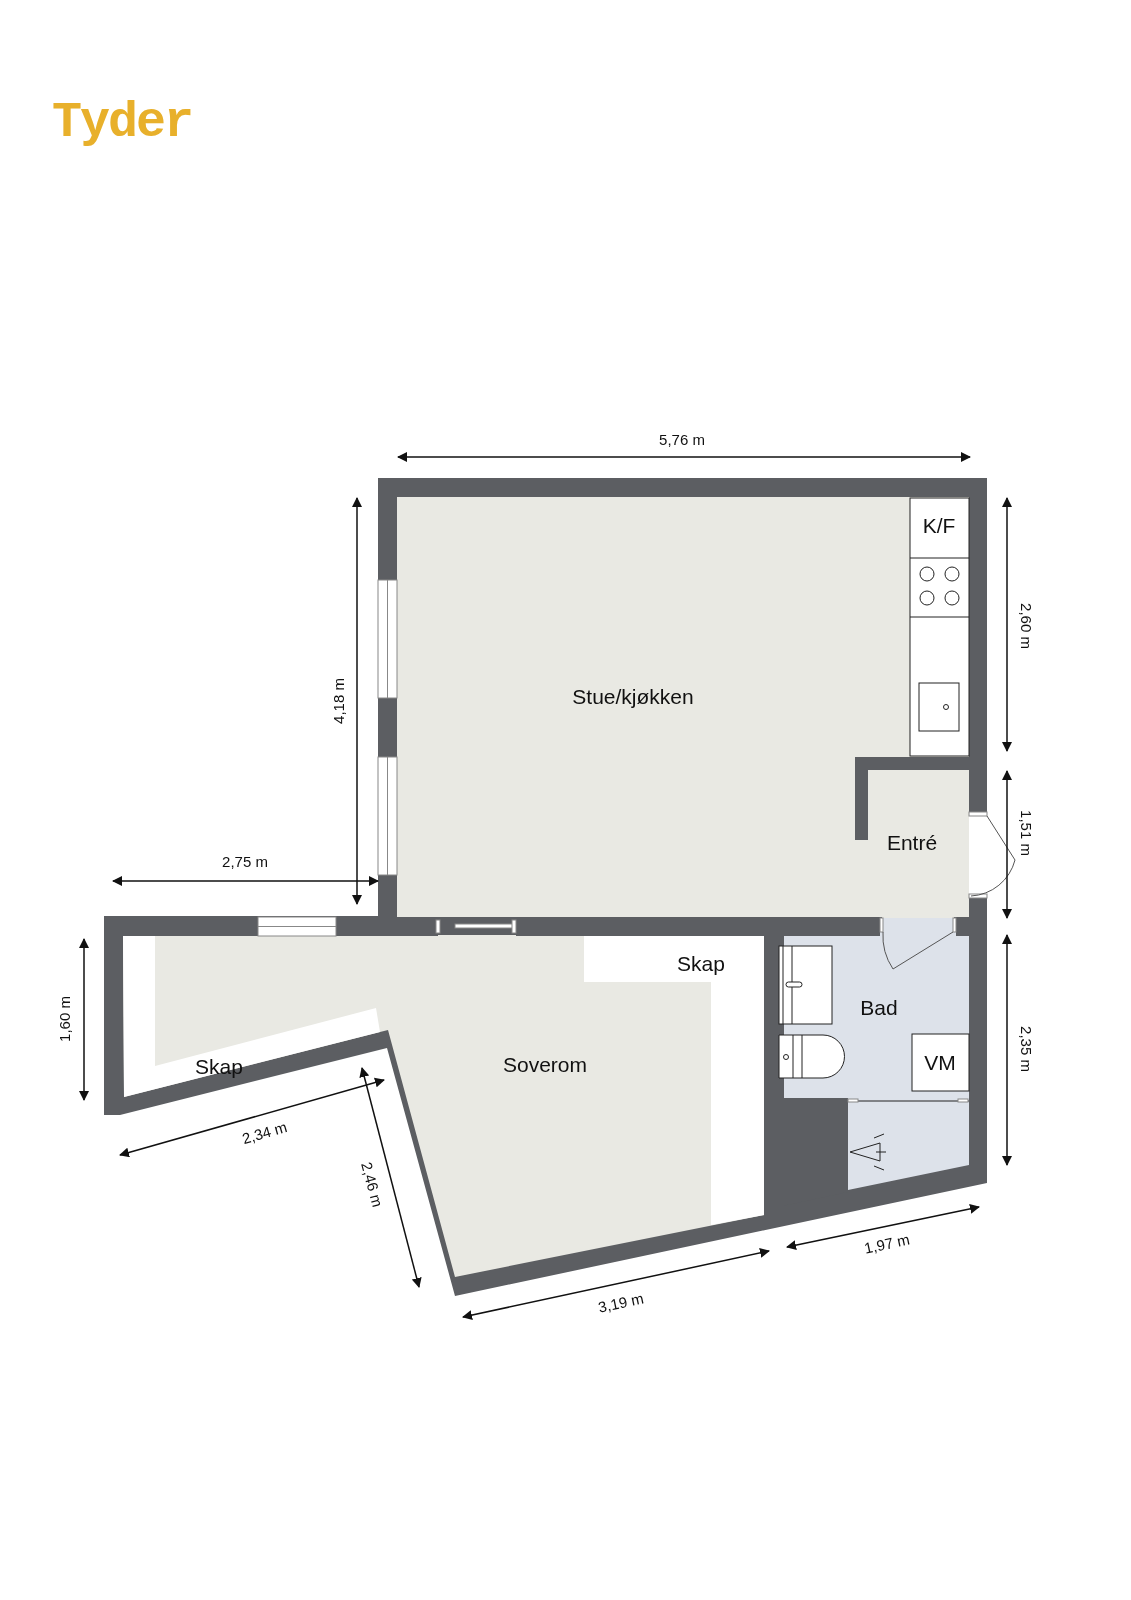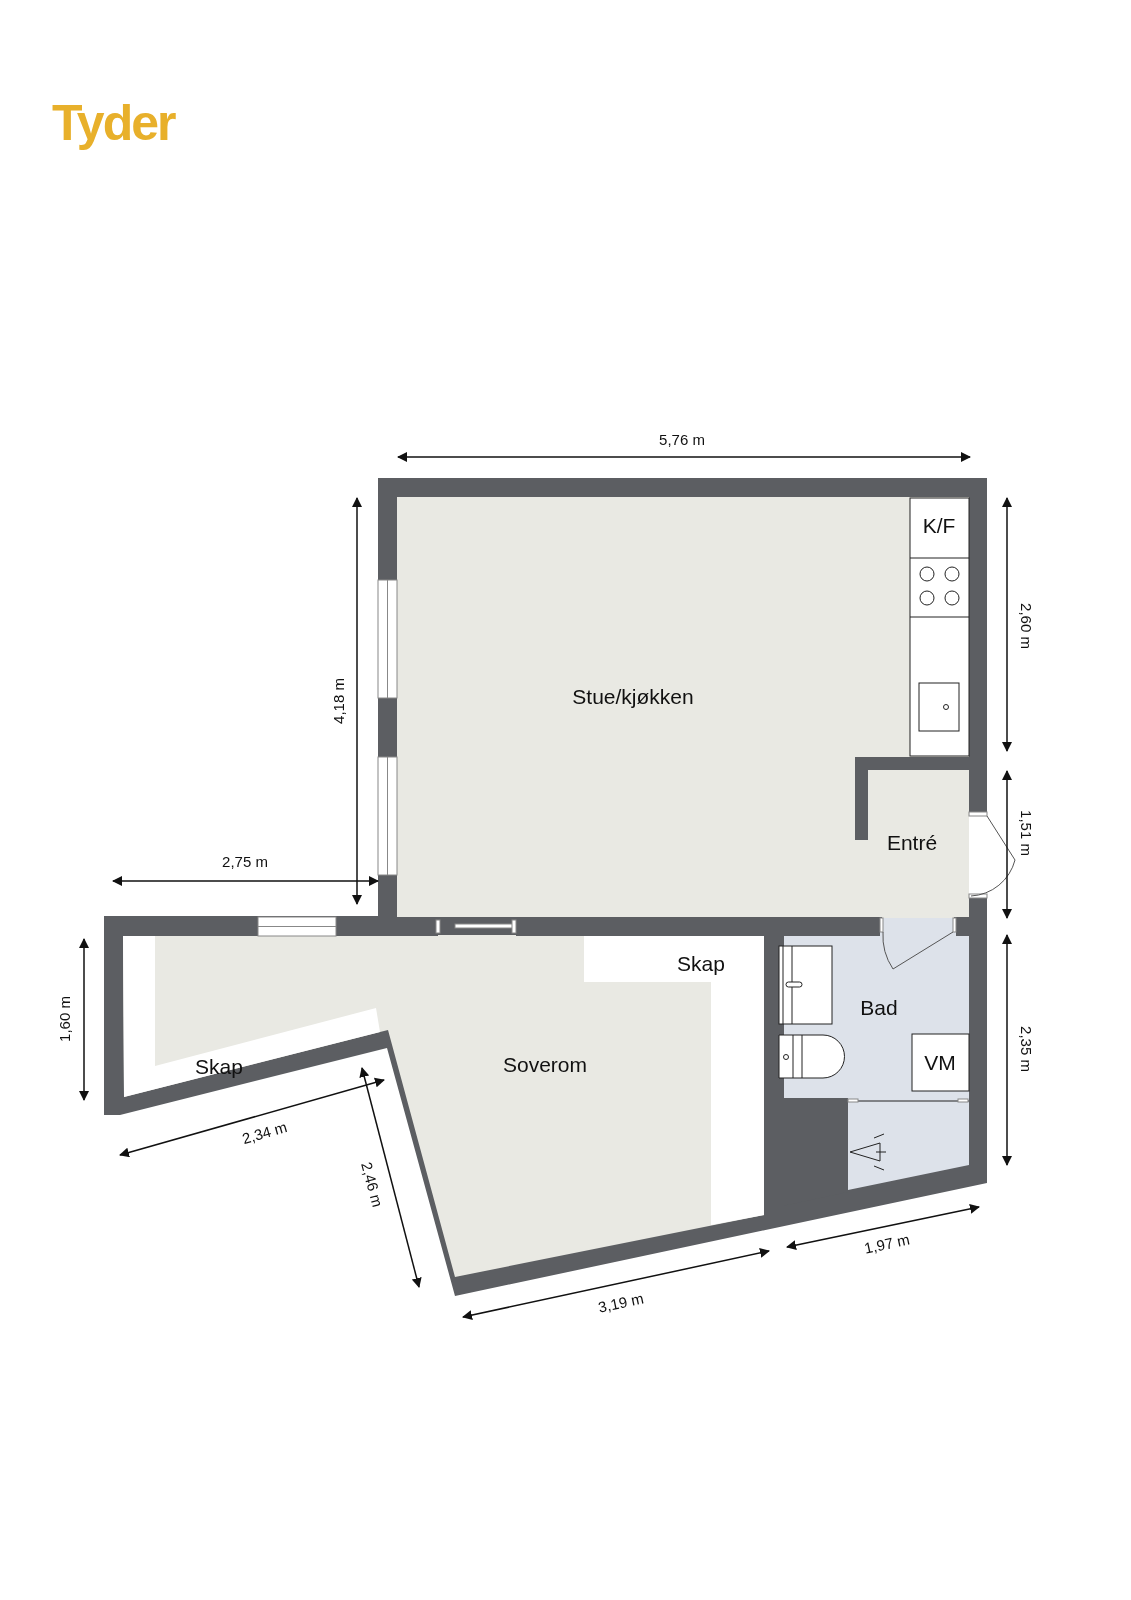--- a/index.html
+++ b/index.html
@@ -1,17 +1,17 @@
 <!DOCTYPE html>
 <html><head>
 <meta charset="utf-8">
 <style>
   html, body { margin:0; padding:0; background:#ffffff; }
   body { width:1131px; height:1600px; position:relative; overflow:hidden; font-family:"Liberation Sans", sans-serif; }
-  .logo { position:absolute; left:52px; top:98px; font-family:Liberation Sans, sans-serif; font-weight:bold; font-size:50px; letter-spacing:-2px; color:#e8b02b; line-height:1; }
+  .logo { position:absolute; left:52px; top:98px; font-family:Liberation Mono, monospace; font-weight:bold; font-size:50px; letter-spacing:-2px; color:#e8b02b; line-height:1; }
   svg.plan { position:absolute; left:0; top:0; }
   .lbl { font-family:"Liberation Sans", sans-serif; fill:#111; }
   .dim { font-family:"Liberation Sans", sans-serif; fill:#111; font-size:15px; }
 </style>
 </head>
 <body>
 
 <div class="logo">Tyder</div>
 
 <svg class="plan" width="1131" height="1600" viewBox="0 0 1131 1600" xmlns="http://www.w3.org/2000/svg">

